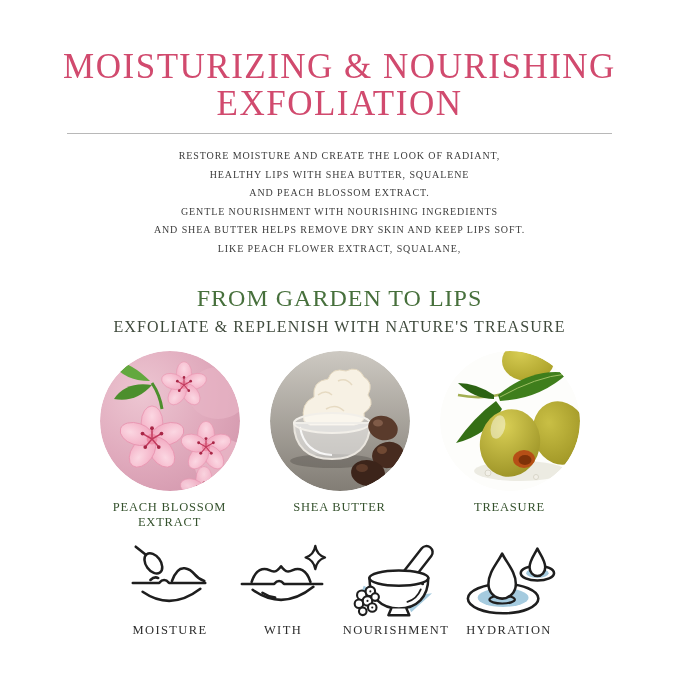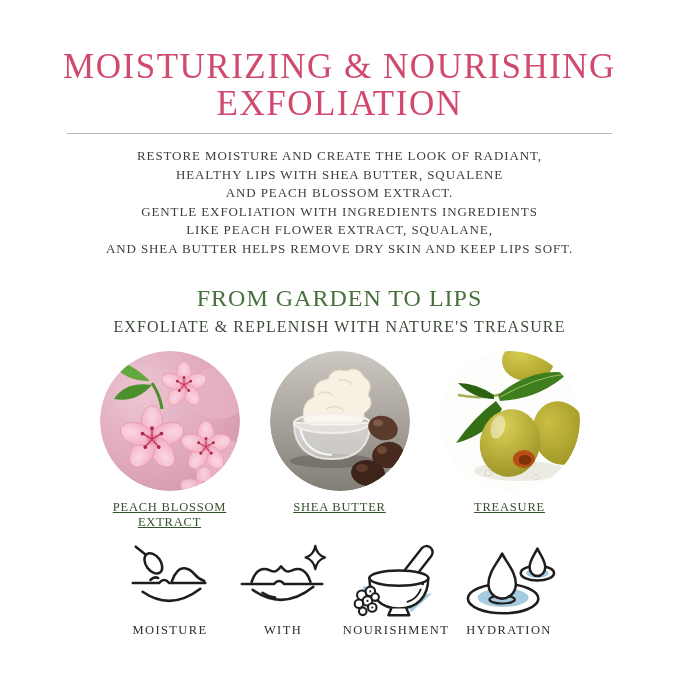--- a/index.html
+++ b/index.html
@@ -10,38 +10,38 @@
     overflow:hidden;position:relative;
   }
   .title{
     margin-top:48px;text-align:center;font-weight:400;
     font-size:35px;line-height:37px;letter-spacing:1.5px;
     color:var(--title_pink,#d14a6e);
   }
   .divider{width:545px;border:none;border-top:1.5px solid var(--divider_gray,#b8b8b8);margin:11px 0 0 0;}
   .intro{
     margin-top:13px;text-align:center;
-    font-size:13px;line-height:18.6px;letter-spacing:.9px;
+    font-size:10px;line-height:18.6px;letter-spacing:.9px;
     color:var(--body_text,#3d3d3d);
   }
   .garden-heading{
     margin-top:26px;font-size:24px;letter-spacing:1px;
     color:var(--heading_green,#47703c);text-align:center;
   }
   .garden-sub{
     margin-top:6px;font-size:16px;letter-spacing:1.1px;
     color:var(--subtitle_text,#3f4a3c);text-align:center;
   }
   .ingredients{margin-top:15px;display:flex;justify-content:center;}
   .ingredient-card{width:170px;display:flex;flex-direction:column;align-items:center;}
   .photo-circle{width:140px;height:140px;border-radius:50%;overflow:hidden;}
   .photo-circle svg{display:block;width:140px;height:140px;}
   .ingredient-label{
     margin-top:9px;font-size:12.5px;line-height:15px;letter-spacing:.8px;
-    color:var(--label_green,#35522d);text-align:center;max-width:140px;text-decoration:underline;
+    color:var(--label_green,#35522d);text-align:center;max-width:140px;
   }
   .benefits{margin-top:12px;display:flex;justify-content:flex-end;}
   .benefit{width:113px;display:flex;flex-direction:column;align-items:center;}
   .benefit svg{width:94px;height:76px;display:block;}
   .benefit-label{
     margin-top:5px;font-size:12.5px;letter-spacing:1.4px;
     color:var(--icon_label,#2d2d2d);text-align:center;
   }
 </style>
 </head>
@@ -53,23 +53,23 @@
     <div>MOISTURIZING &amp; NOURISHING</div>
     <div>EXFOLIATION</div>
   </div>
 
   <hr class="divider">
 
   <div class="intro">
     <div>RESTORE MOISTURE AND CREATE THE LOOK OF RADIANT,</div>
     <div>HEALTHY LIPS WITH SHEA BUTTER, SQUALENE</div>
     <div>AND PEACH BLOSSOM EXTRACT.</div>
-    <div>GENTLE EXFOLIATION WITH INGREDIENTS INGREDIENTS</div>
+    <div>GENTLE NOURISHMENT WITH NOURISHING INGREDIENTS</div>
+    <div>AND SHEA BUTTER HELPS REMOVE DRY SKIN AND KEEP LIPS SOFT.</div>
     <div>LIKE PEACH FLOWER EXTRACT, SQUALANE,</div>
-    <div>AND SHEA BUTTER HELPS REMOVE DRY SKIN AND KEEP LIPS SOFT.</div>
   </div>
 
   <div class="garden-heading">FROM GARDEN TO LIPS</div>
   <div class="garden-sub">EXFOLIATE &amp; REPLENISH WITH NATURE'S TREASURE</div>
 
   <div class="ingredients">
 
     <div class="ingredient-card">
       <div class="photo-circle">
         <svg viewBox="0 0 140 140">

